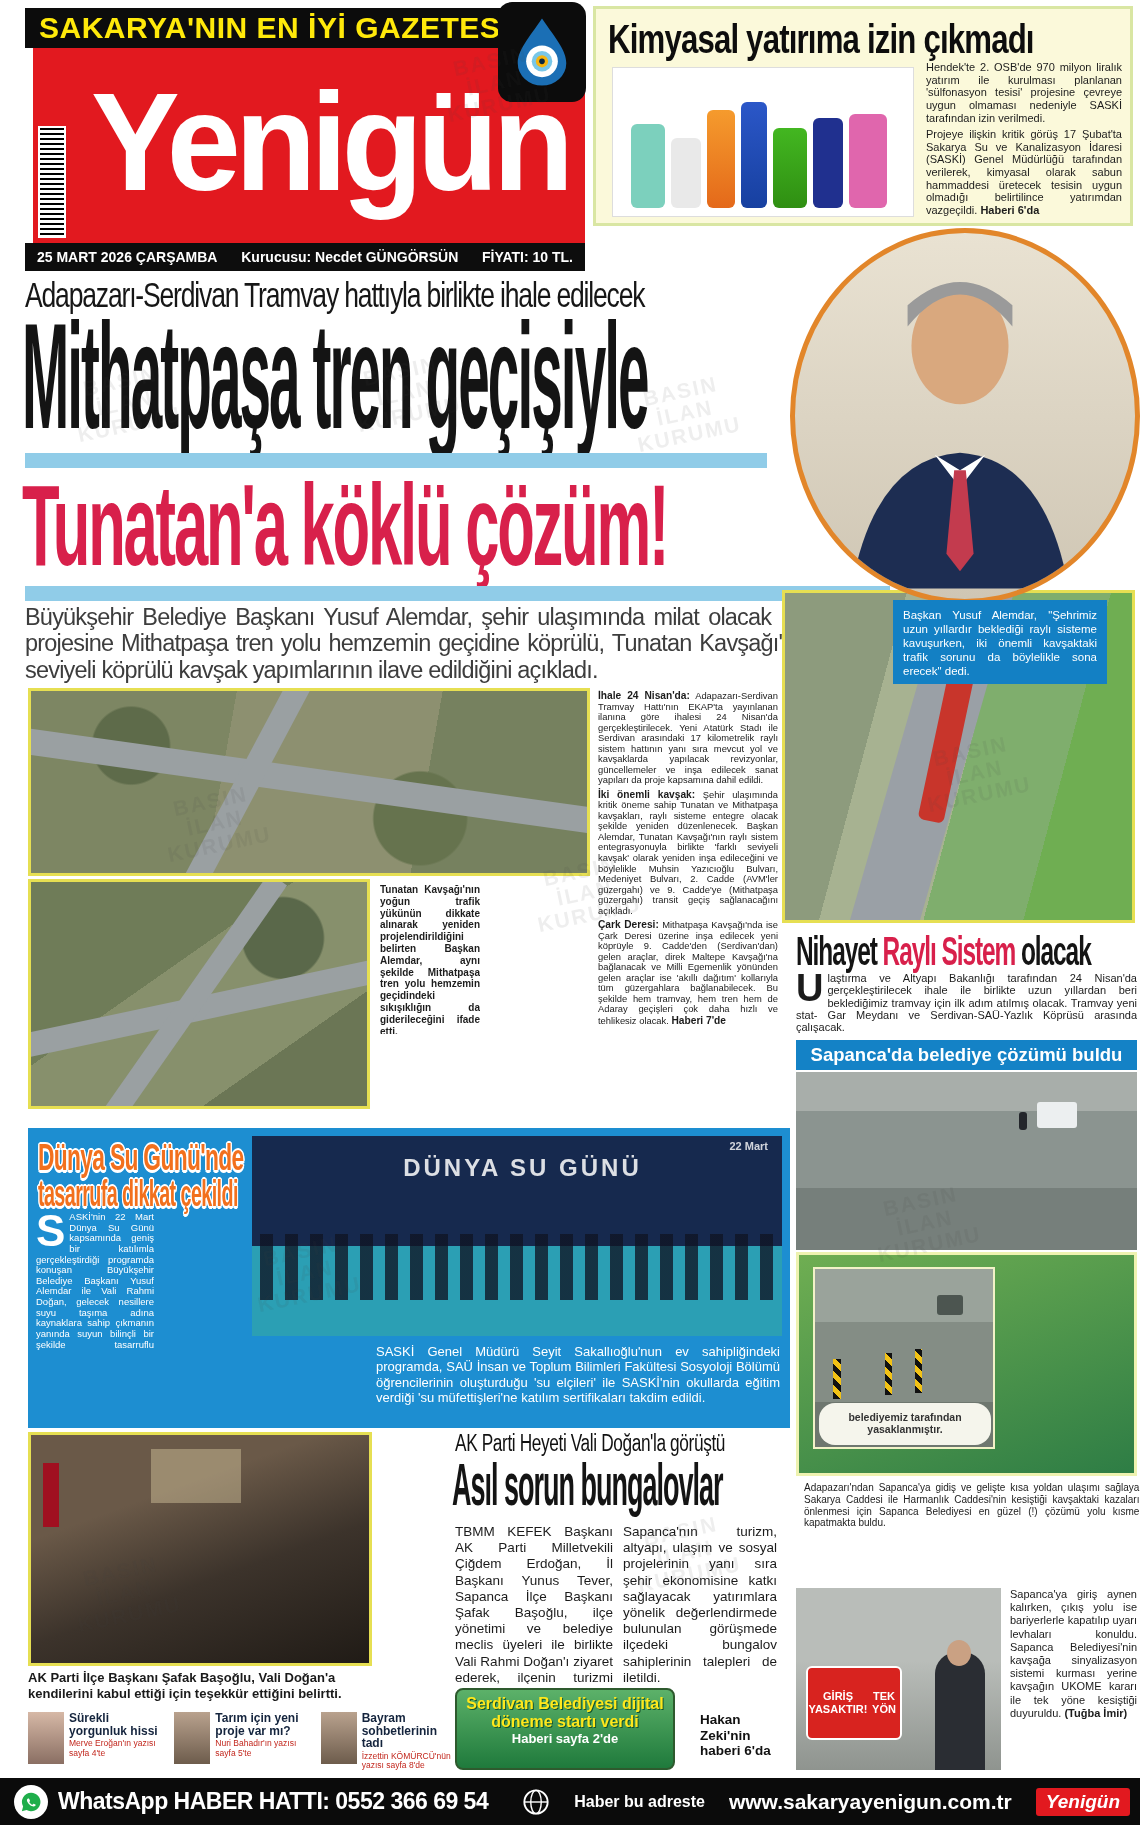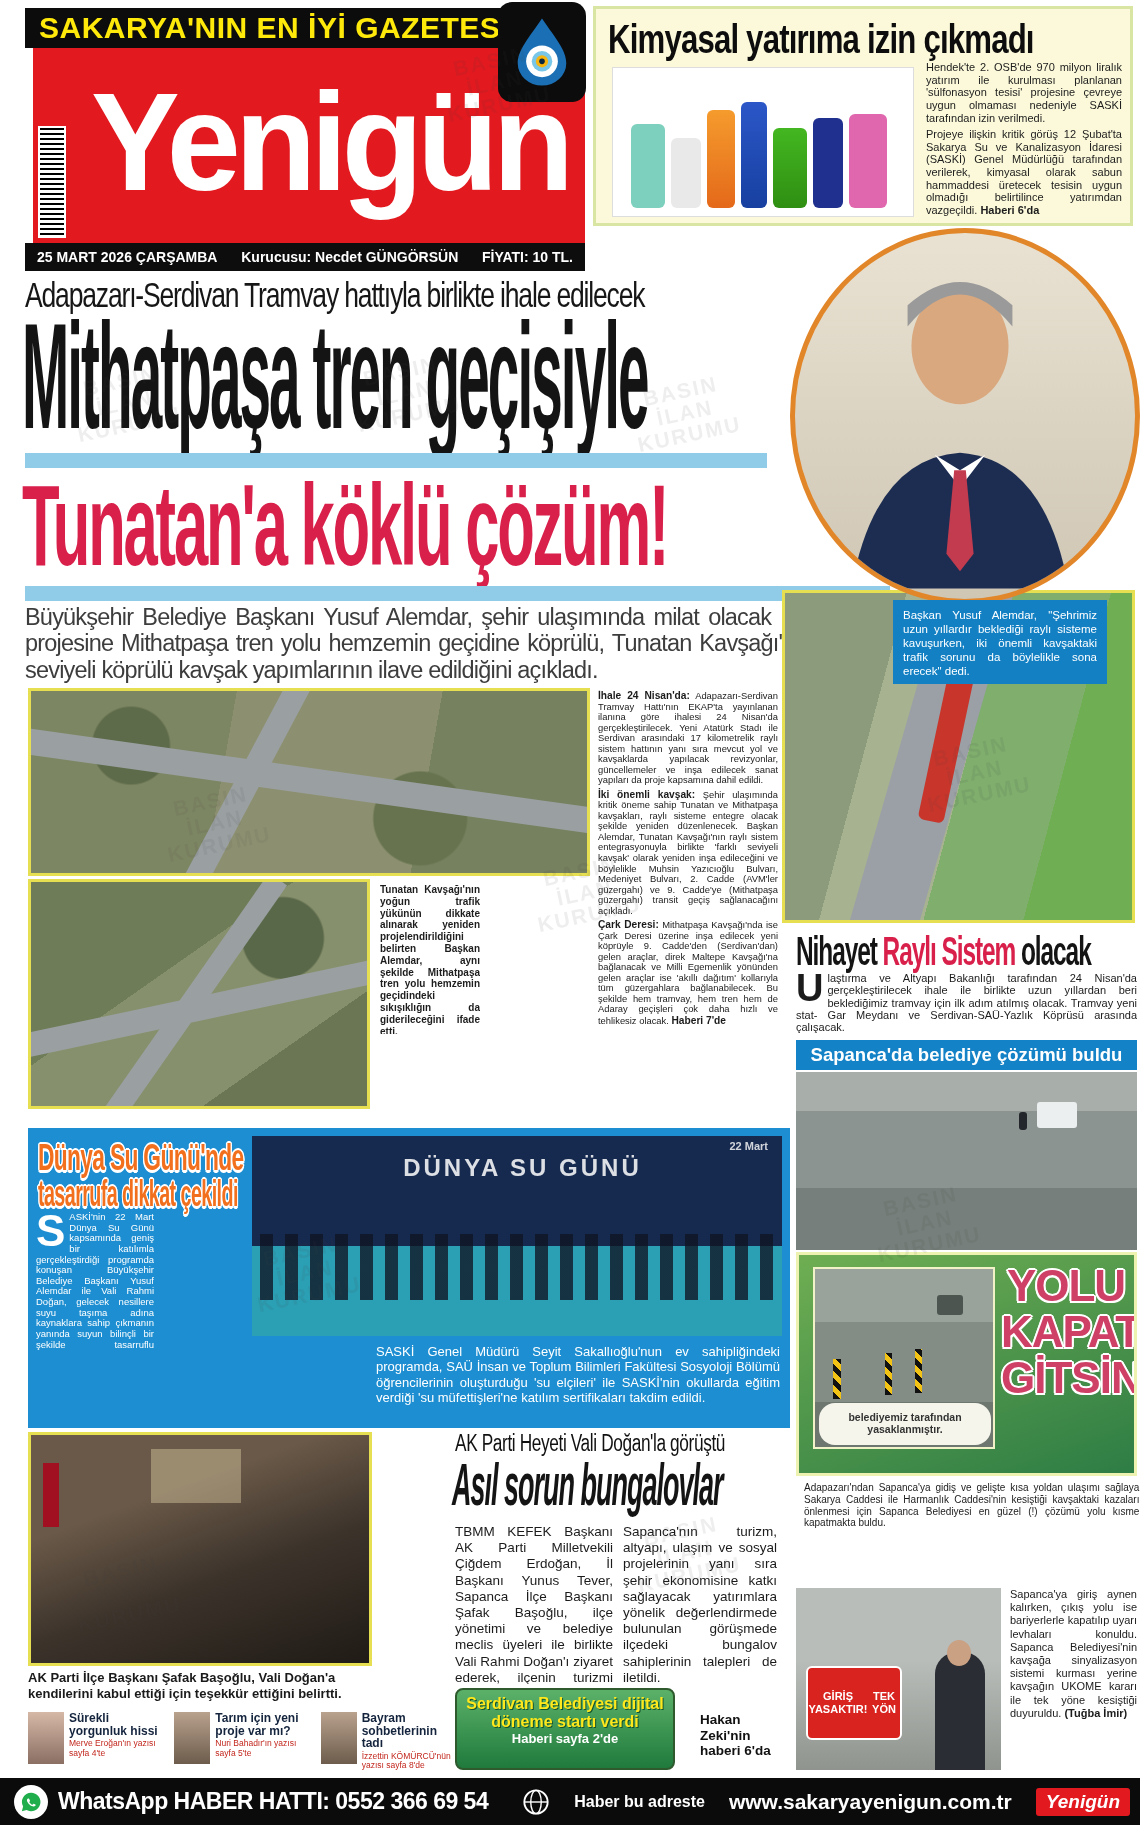--- a/index.html
+++ b/index.html
@@ -97,21 +97,21 @@
   .akwin{position:absolute;left:120px;top:14px;width:90px;height:54px;background:rgba(215,200,160,.45);}
   .akcap{left:28px;top:1670px;width:344px;height:40px;font-size:13px;font-weight:700;line-height:1.25;color:#1a1a1a;overflow:hidden;}
   .colrow{left:28px;top:1712px;width:430px;height:58px;display:flex;gap:9px;}
   .colitem{flex:1;display:flex;gap:5px;overflow:hidden;}
   .colimg{width:36px;height:52px;flex:none;background:linear-gradient(180deg,#b9a28e,#6d5c4c);}
   .colimg.f{background:linear-gradient(180deg,#d6b8a6,#8a6f63);}
   .coltitle{font-size:12px;font-weight:800;color:#14243d;line-height:1.05;}
   .colby{font-size:8.5px;color:#c2271d;line-height:1.1;margin-top:2px;}
   
   .bg-kick{left:455px;top:1430px;font-size:23px;color:#111;letter-spacing:-.5px;}
-  .bg-h{left:452px;top:1454px;font-size:54px;font-weight:800;color:#141414;letter-spacing:-2px;line-height:1;font-style:italic;}
+  .bg-h{left:452px;top:1454px;font-size:54px;font-weight:800;color:#141414;letter-spacing:-2px;line-height:1;}
   .bg-cols{left:455px;top:1524px;width:322px;height:160px;display:flex;gap:10px;overflow:hidden;}
   .bg-cols div{font-size:13.5px;line-height:1.2;color:#1b1b1b;}
   .serdbox{left:455px;top:1688px;width:220px;height:82px;border-radius:8px;background:linear-gradient(180deg,#5cb169,#1f7a3c);
            border:2px solid #2e5a2e;box-sizing:border-box;text-align:center;padding:5px 8px;}
   .serd-t{color:#ffe81c;font-weight:800;font-size:16px;line-height:1.1;text-shadow:1px 1px 0 #14532d;}
   .serd-s{color:#fff;font-weight:700;font-size:13px;margin-top:1px;}
   .bg-tail{left:700px;top:1712px;width:86px;font-size:13.5px;font-weight:800;color:#111;line-height:1.15;}
   
   .footer{left:0;top:1778px;width:1140px;height:47px;background:#0b0b0b;display:flex;align-items:center;z-index:20;}
   .wacircle{width:34px;height:34px;border-radius:50%;background:#fff;margin:0 10px 0 14px;display:flex;align-items:center;justify-content:center;flex:none;}
@@ -167,21 +167,21 @@
       <div class="bottle" style="left:18px;width:34px;height:84px;background:#7cd0bd"></div>
       <div class="bottle" style="left:58px;width:30px;height:70px;background:#e9e9e9"></div>
       <div class="bottle" style="left:94px;width:28px;height:98px;background:linear-gradient(#f59b2d,#e4691a)"></div>
       <div class="bottle" style="left:128px;width:26px;height:106px;background:linear-gradient(#2b57c8,#1740a0)"></div>
       <div class="bottle" style="left:160px;width:34px;height:80px;background:linear-gradient(#43b721,#2f8f12)"></div>
       <div class="bottle" style="left:200px;width:30px;height:90px;background:#20308f"></div>
       <div class="bottle" style="left:236px;width:38px;height:94px;background:#e066ad"></div>
     </div>
     <div class="chem-body jt">
       <p>Hendek'te 2. OSB'de 970 milyon liralık yatırım ile kurulması planlanan 'sülfonasyon tesisi' projesine çevreye uygun olmaması nedeniyle SASKİ tarafından izin verilmedi.</p>
-      <p><span>Projeye ilişkin kritik görüş 12 Şubat'ta Sakarya Su ve Kanalizasyon İdaresi (SASKİ) Genel Müdürlüğü tarafından verilerek, kimyasal olarak sabun hammaddesi üretecek tesisin uygun olmadığı belirtilince yatırımdan vazgeçildi.</span>
+      <p><span>Projeye ilişkin kritik görüş 17 Şubat'ta Sakarya Su ve Kanalizasyon İdaresi (SASKİ) Genel Müdürlüğü tarafından verilerek, kimyasal olarak sabun hammaddesi üretecek tesisin uygun olmadığı belirtilince yatırımdan vazgeçildi.</span>
          <b>Haberi 6'da</b></p>
     </div>
   </div>
 
   <div class="abs kicker"><span class="nowrap" style="transform:scale(.78,1.05)">Adapazarı-Serdivan Tramvay hattıyla birlikte ihale edilecek</span></div>
   <div class="abs h1"><span class="nowrap" style="transform:scale(.48,1.28)">Mithatpaşa tren geçişiyle</span></div>
   <div class="abs bluebar" style="left:25px;top:453px;width:742px"></div>
   <div class="abs h2"><span class="nowrap" style="transform:scale(.56,1.05)">Tunatan'a köklü çözüm!</span></div>
   <div class="abs bluebar" style="left:25px;top:586px;width:865px"></div>
   <div class="abs lede jt">Büyükşehir Belediye Başkanı Yusuf Alemdar, şehir ulaşımında milat olacak raylı sistem projesine Mithatpaşa tren yolu hemzemin geçidine köprülü, Tunatan Kavşağı'na da farklı seviyeli köprülü kavşak yapımlarının ilave edildiğini açıkladı.</div>
@@ -231,25 +231,20 @@
     <div style="position:absolute;right:110px;top:40px;width:8px;height:18px;background:#23262b;border-radius:3px"></div>
   </div>
   <div class="abs greenbox">
     <div class="gb-photo">
       <div style="position:absolute;left:18px;top:90px;width:8px;height:40px;background:repeating-linear-gradient(45deg,#111 0 5px,#f2c215 5px 10px)"></div>
       <div style="position:absolute;left:70px;top:84px;width:7px;height:42px;background:repeating-linear-gradient(45deg,#111 0 5px,#f2c215 5px 10px)"></div>
       <div style="position:absolute;left:100px;top:80px;width:7px;height:44px;background:repeating-linear-gradient(45deg,#111 0 5px,#f2c215 5px 10px)"></div>
       <div style="position:absolute;right:30px;top:26px;width:26px;height:20px;background:#4c5550;border-radius:3px"></div>
     </div>
     <div class="bubble">belediyemiz tarafından yasaklanmıştır.</div>
-    <div class="slogan">
-      <div>YOLU</div>
-      <div>KAPAT</div>
-      <div>GİTSİN</div>
-    </div>
   </div>
   <div class="abs sap-body jt">Adapazarı'ndan Sapanca'ya gidiş ve gelişte kısa yoldan ulaşımı sağlayan Sakarya Caddesi ile Harmanlık Caddesi'nin kesiştiği kavşaktaki kazaların önlenmesi için Sapanca Belediyesi en güzel (!) çözümü yolu kısmen kapatmakta buldu.</div>
   <div class="abs signphoto">
     <div class="redsign">
       <span>GİRİŞ YASAKTIR!</span>
       <span>TEK YÖN</span>
     </div>
     <div class="figure"></div>
     <div class="fighead"></div>
   </div>

